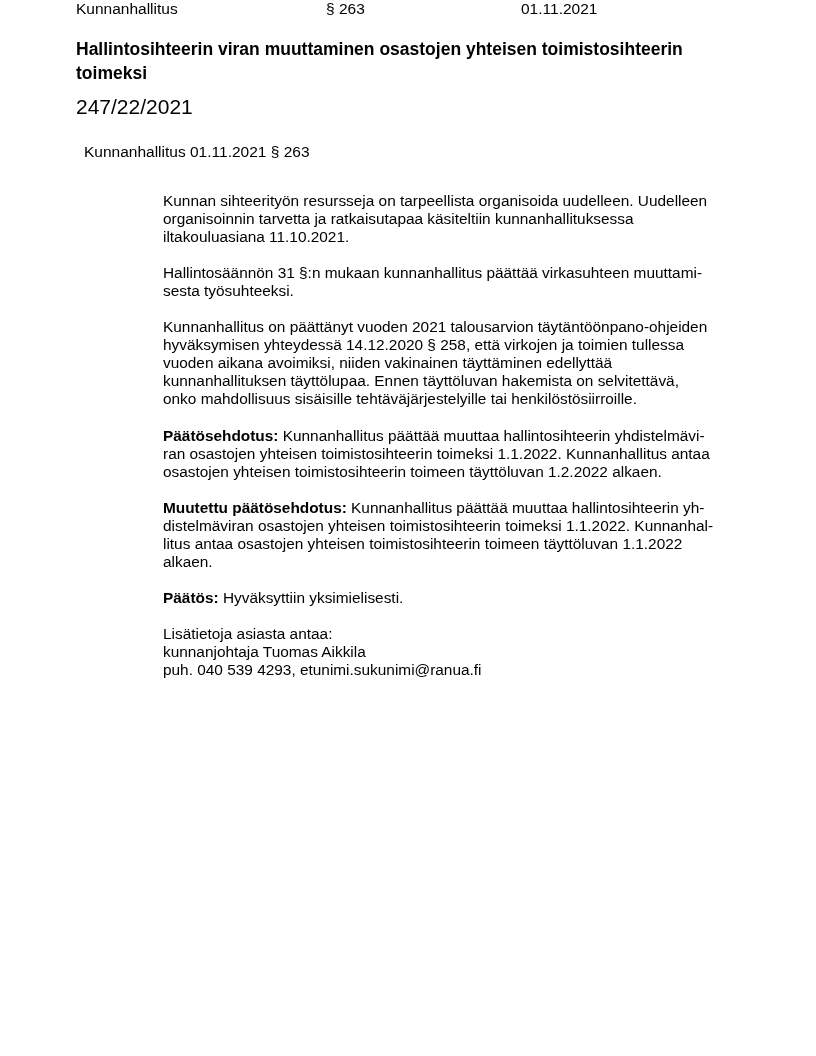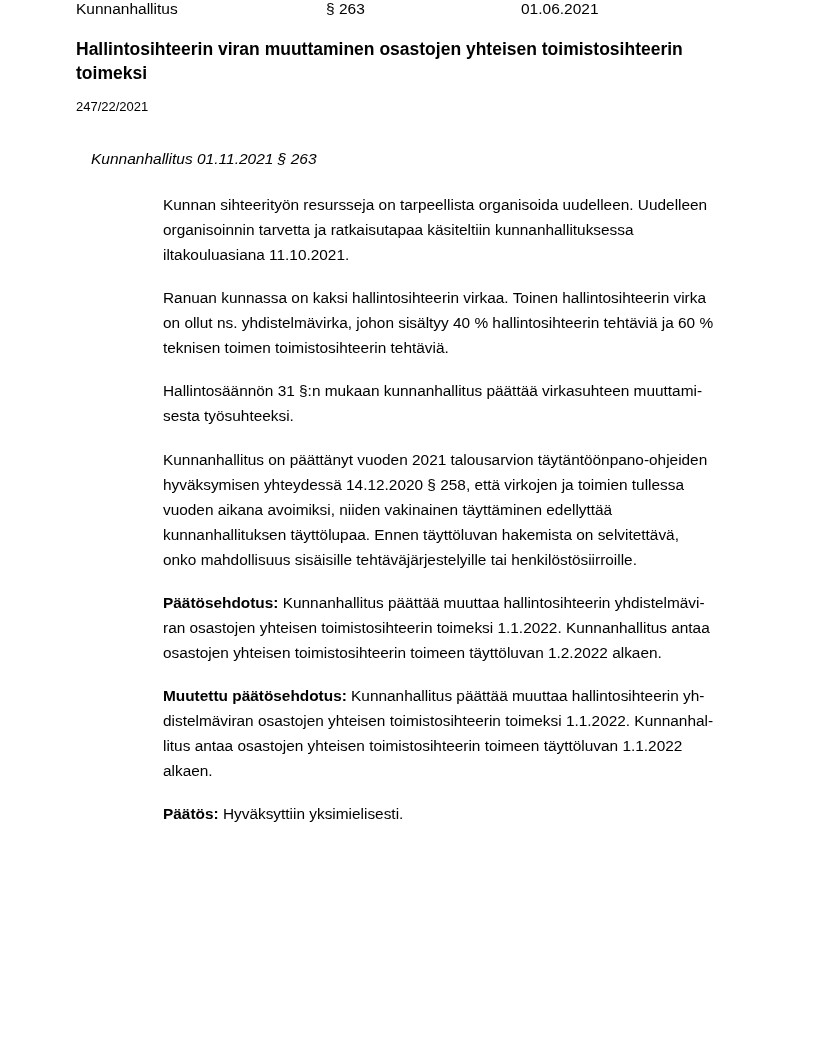--- a/index.html
+++ b/index.html
@@ -40,84 +40,83 @@
       width: 670px;
       margin: 0;
       font-size: 17.5px;
       font-weight: bold;
       line-height: 24px;
     }
     .docnum {
       position: absolute;
       top: 98px;
       left: 76px;
-      font-size: 13px;
+      font-size: 21px;
       line-height: 18px;
       margin: 0;
     }
     .meeting-ref {
       position: absolute;
       top: 135px;
       left: 76px;
       font-size: 15.5px;
       line-height: 18px;
-      margin: 15px;
-      font-style: italic;
+      margin: 8px;
     }
     .body-text {
       position: absolute;
       top: 192px;
       left: 163px;
       width: 590px;
       font-size: 15.4px;
-      line-height: 25px;
+      line-height: 18px;
     }
     .body-text p {
       margin: 0 0 18.2px 0;
       white-space: pre-line;
     }
     .label-u {
       font-weight: bold;
     }
   </style>
 </head>
 <body>
 
 <div class="header-row">
   <span class="hdr-body">Kunnanhallitus</span>
   <span class="hdr-section">§ 263</span>
-  <span class="hdr-date">01.06.2021</span>
+  <span class="hdr-date">01.11.2021</span>
 </div>
 
 <h1 class="title">Hallintosihteerin viran muuttaminen osastojen yhteisen toimistosihteerin toimeksi</h1>
 
 <p class="docnum">247/22/2021</p>
 
 <p class="meeting-ref">Kunnanhallitus 01.11.2021 § 263</p>
 
 <div class="body-text">
   <p>Kunnan sihteerityön resursseja on tarpeellista organisoida uudelleen. Uudelleen
 organisoinnin tarvetta ja ratkaisutapaa käsiteltiin kunnanhallituksessa
 iltakouluasiana 11.10.2021.</p>
-  <p>Ranuan kunnassa on kaksi hallintosihteerin virkaa. Toinen hallintosihteerin virka
-on ollut ns. yhdistelmävirka, johon sisältyy 40 % hallintosihteerin tehtäviä ja 60 %
-teknisen toimen toimistosihteerin tehtäviä.</p>
   <p>Hallintosäännön 31 §:n mukaan kunnanhallitus päättää virkasuhteen muuttami-
 sesta työsuhteeksi.</p>
   <p>Kunnanhallitus on päättänyt vuoden 2021 talousarvion täytäntöönpano-ohjeiden
 hyväksymisen yhteydessä 14.12.2020 § 258, että virkojen ja toimien tullessa
 vuoden aikana avoimiksi, niiden vakinainen täyttäminen edellyttää
 kunnanhallituksen täyttölupaa. Ennen täyttöluvan hakemista on selvitettävä,
 onko mahdollisuus sisäisille tehtäväjärjestelyille tai henkilöstösiirroille.</p>
 
   <p><span class="label-u">Päätösehdotus:</span><span> Kunnanhallitus päättää muuttaa hallintosihteerin yhdistelmävi-
 ran osastojen yhteisen toimistosihteerin toimeksi 1.1.2022. Kunnanhallitus antaa
 osastojen yhteisen toimistosihteerin toimeen täyttöluvan 1.2.2022 alkaen.</span></p>
 
   <p><span class="label-u">Muutettu päätösehdotus:</span><span> Kunnanhallitus päättää muuttaa hallintosihteerin yh-
 distelmäviran osastojen yhteisen toimistosihteerin toimeksi 1.1.2022. Kunnanhal-
 litus antaa osastojen yhteisen toimistosihteerin toimeen täyttöluvan 1.1.2022
 alkaen.</span></p>
 
   <p><span class="label-u">Päätös:</span><span> Hyväksyttiin yksimielisesti.</span></p>
 
 
+  <p><span>Lisätietoja asiasta antaa:</span>
+<span>kunnanjohtaja Tuomas Aikkila</span>
+<span>puh. 040 539 4293, etunimi.sukunimi@ranua.fi</span></p>
 </div>
 
 </body></html>

